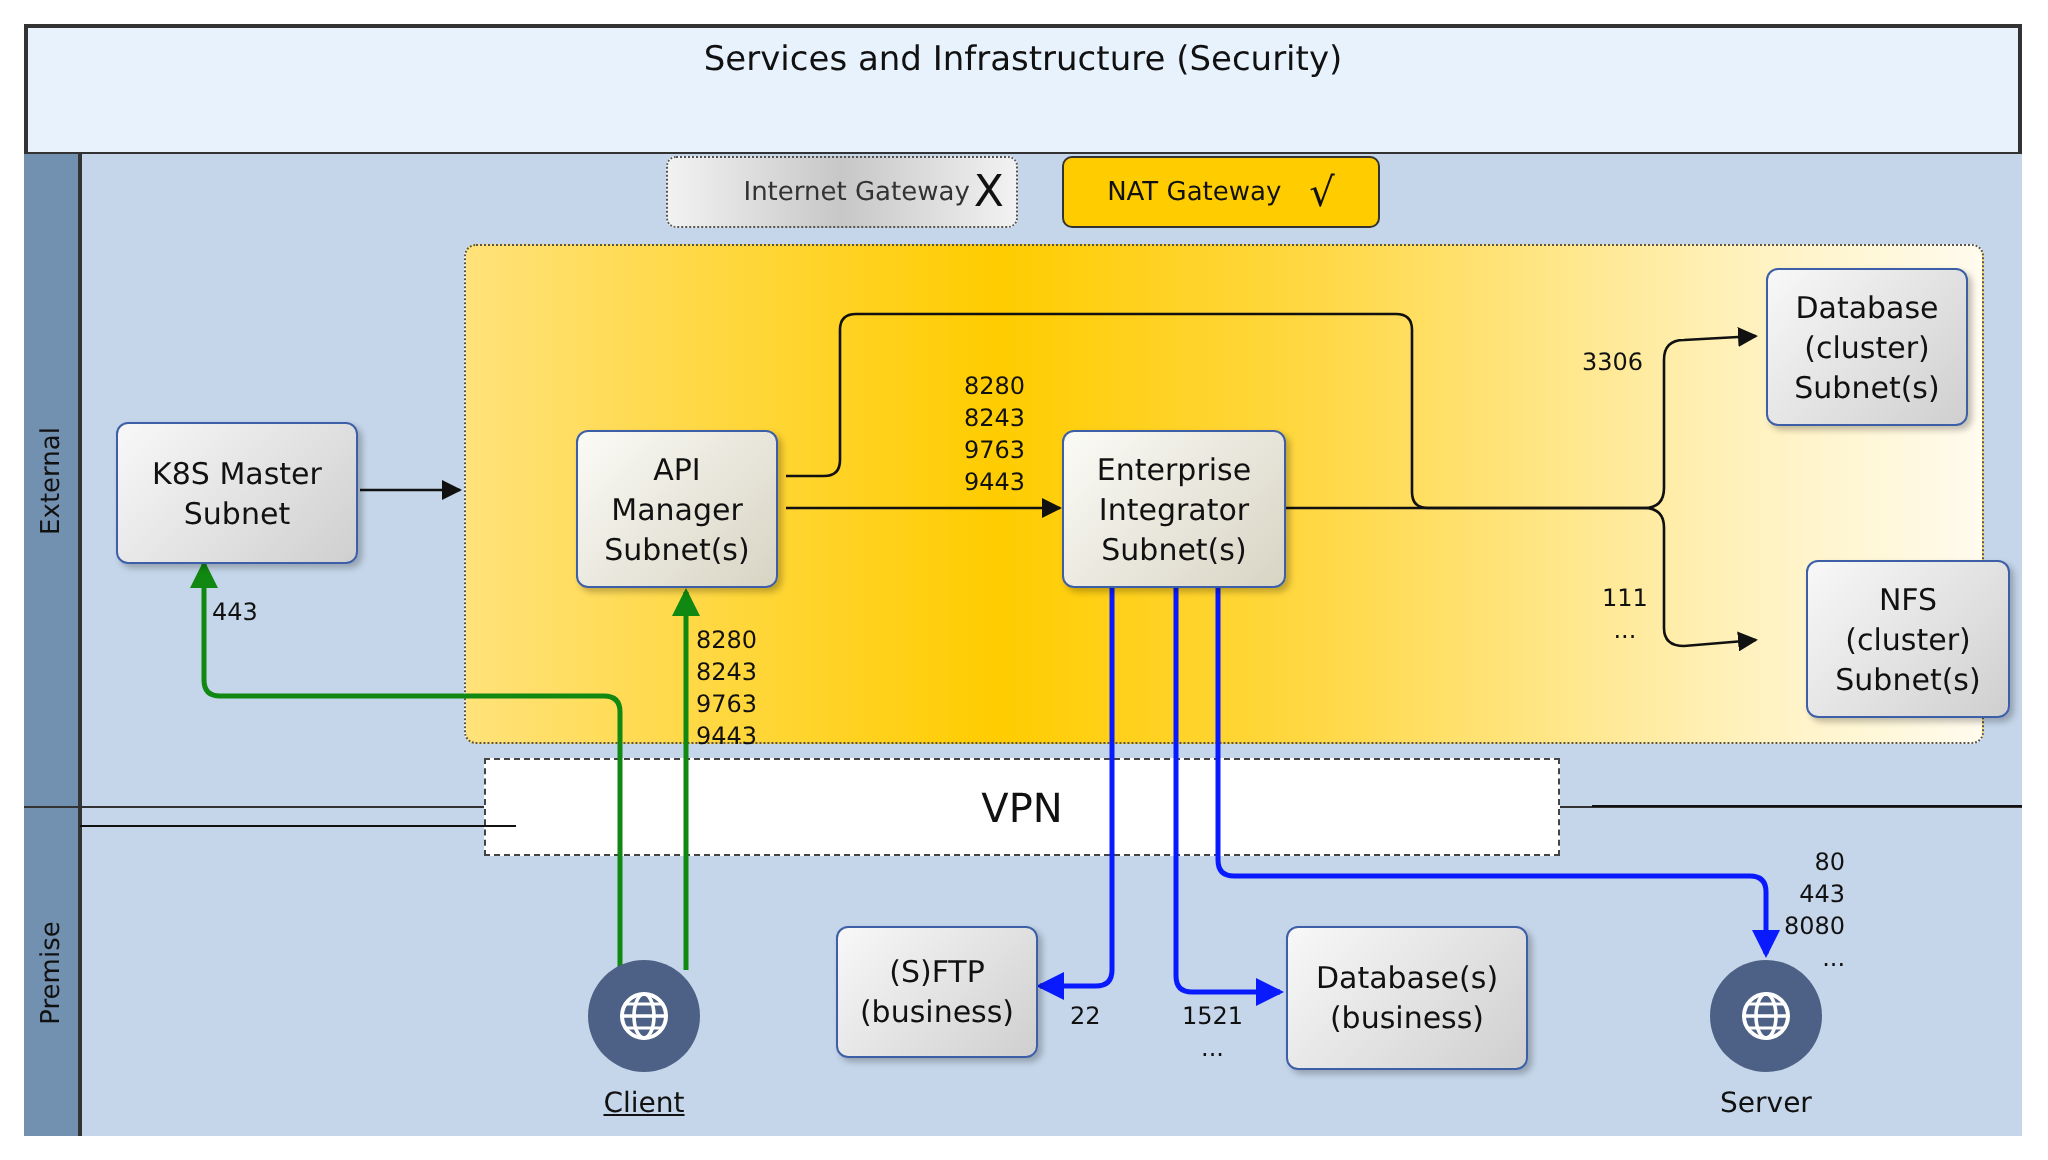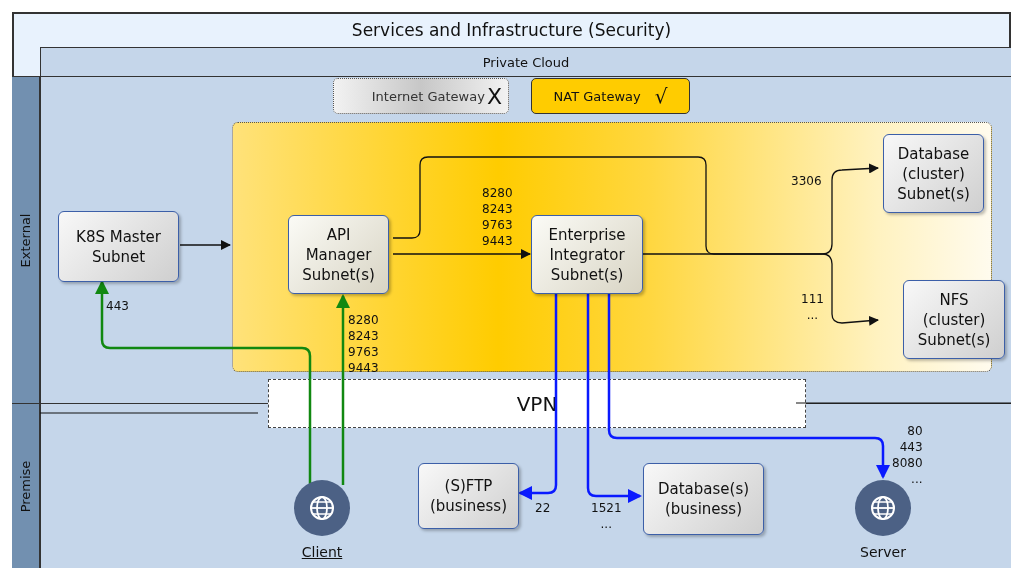--- a/index.html
+++ b/index.html
@@ -13,39 +13,38 @@
     .lane-prem { left: 12px; top: 403px; width: 999px; height: 165px; background: #c5d6ea; border-top: 1px solid #333; }
     .lane-label { left: 12px; width: 28px; background: #7290b0; border-right: 1px solid #333; display:flex; align-items:center; justify-content:center; }
     .lane-label span { transform: rotate(-90deg); white-space: nowrap; font-size: 13px; color: #111; }
     .yellow-zone { left: 232px; top: 122px; width: 760px; height: 250px; border: 1px dotted #555; border-radius: 6px;
       background: linear-gradient(90deg, #ffe27a 0%, #ffcc00 35%, #ffd740 55%, #fff2c0 85%, #fffbee 100%); }
     .gw-inet { left: 333px; top: 78px; width: 176px; height: 36px; border: 1px dotted #555; border-radius: 5px;
       background: linear-gradient(90deg, #f2f2f2 0%, #c7c7c7 50%, #f2f2f2 100%); display:flex; align-items:center; justify-content:flex-end; padding-right: 6px; font-size: 13px; color:#333; }
     .gw-inet .mark { font-size: 22px; margin-left: 2px; color:#111; }
     .gw-nat { left: 531px; top: 78px; width: 159px; height: 36px; border: 1px solid #333; border-radius: 5px; background: #ffcc00; display:flex; align-items:center; justify-content:center; font-size: 13px; color:#111; }
     .gw-nat .mark { font-size: 20px; margin-left: 14px; }
-    .vpn { left: 268px; top: 379px; width: 538px; height: 49px; border: 1.5px dashed #444; background:#fff; display:flex; align-items:center; justify-content:center; font-size: 20px; color:#111; }
+    .vpn { left: 242px; top: 379px; width: 538px; height: 49px; border: 1.5px dashed #444; background:#fff; display:flex; align-items:center; justify-content:center; font-size: 20px; color:#111; }
     .node { border: 1.5px solid #3c5fa8; border-radius: 6px; background: linear-gradient(135deg, #f8f8f8 0%, #cfcfcf 100%);
       display:flex; align-items:center; justify-content:center; text-align:center; font-size: 15px; line-height: 20px; color:#111;
       box-shadow: 2px 2px 3px rgba(0,0,0,0.25); white-space: pre-line; }
     .node.warm { background: linear-gradient(135deg, #fbfbf6 0%, #d8d4c4 100%); }
     .port { font-size: 12px; line-height: 16px; color: #111; white-space: pre-line; }
     .circle { width: 56px; height: 56px; border-radius: 50%; background: #4c6185; display:flex; align-items:center; justify-content:center; }
     .caption { font-size: 14px; color:#111; text-align:center; }
     svg.wires { position: absolute; left: 0; top: 0; width: 1024px; height: 580px; pointer-events: none; }
   </style>
 </head>
 <body>
 
 <div id="stage">
   <div class="abs outer"></div>
   <div class="abs title">Services and Infrastructure (Security)</div>
   <div class="abs lane-ext"></div>
   <div class="abs lane-prem"></div>
-  <div class="abs cloud-header">Private Cloud</div>
   <div class="abs lane-label" style="top:76px;height:327px;border-top:1px solid #333;">
     <span>External</span>
   </div>
   <div class="abs lane-label" style="top:403px;height:165px;border-top:1px solid #333;">
     <span>Premise</span>
   </div>
   <div class="abs" style="left:40px;top:76px;width:1px;height:492px;background:#333;"></div>
 
   <div class="abs gw-nat">
     <span>NAT Gateway</span>

